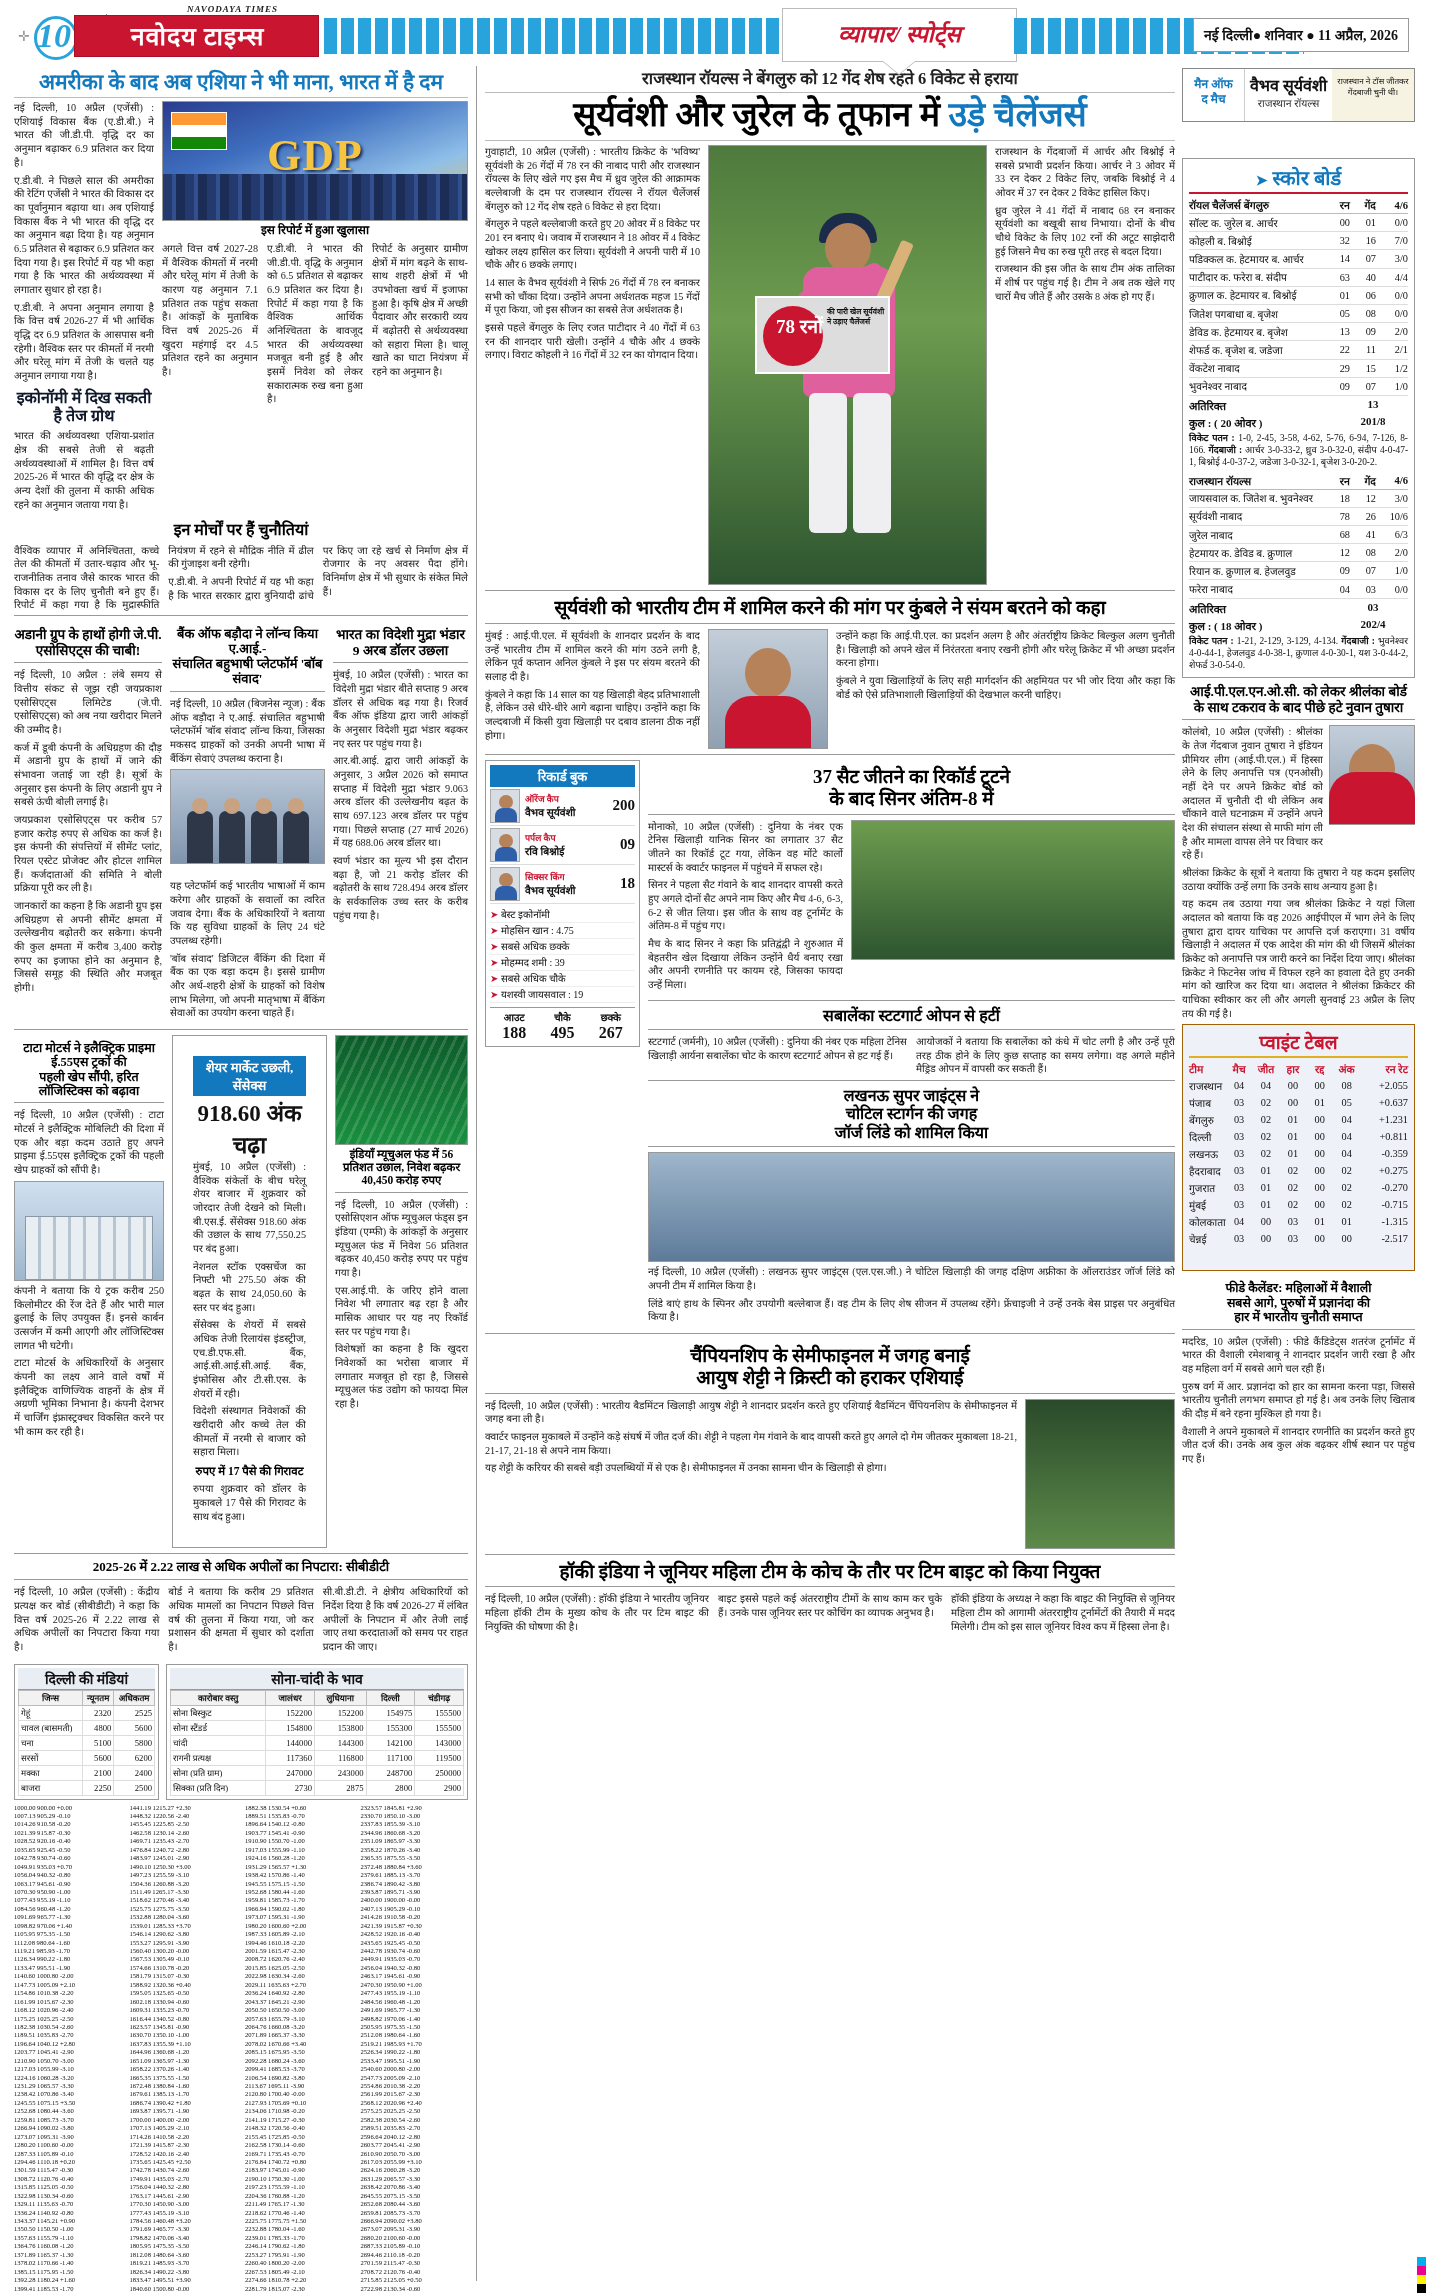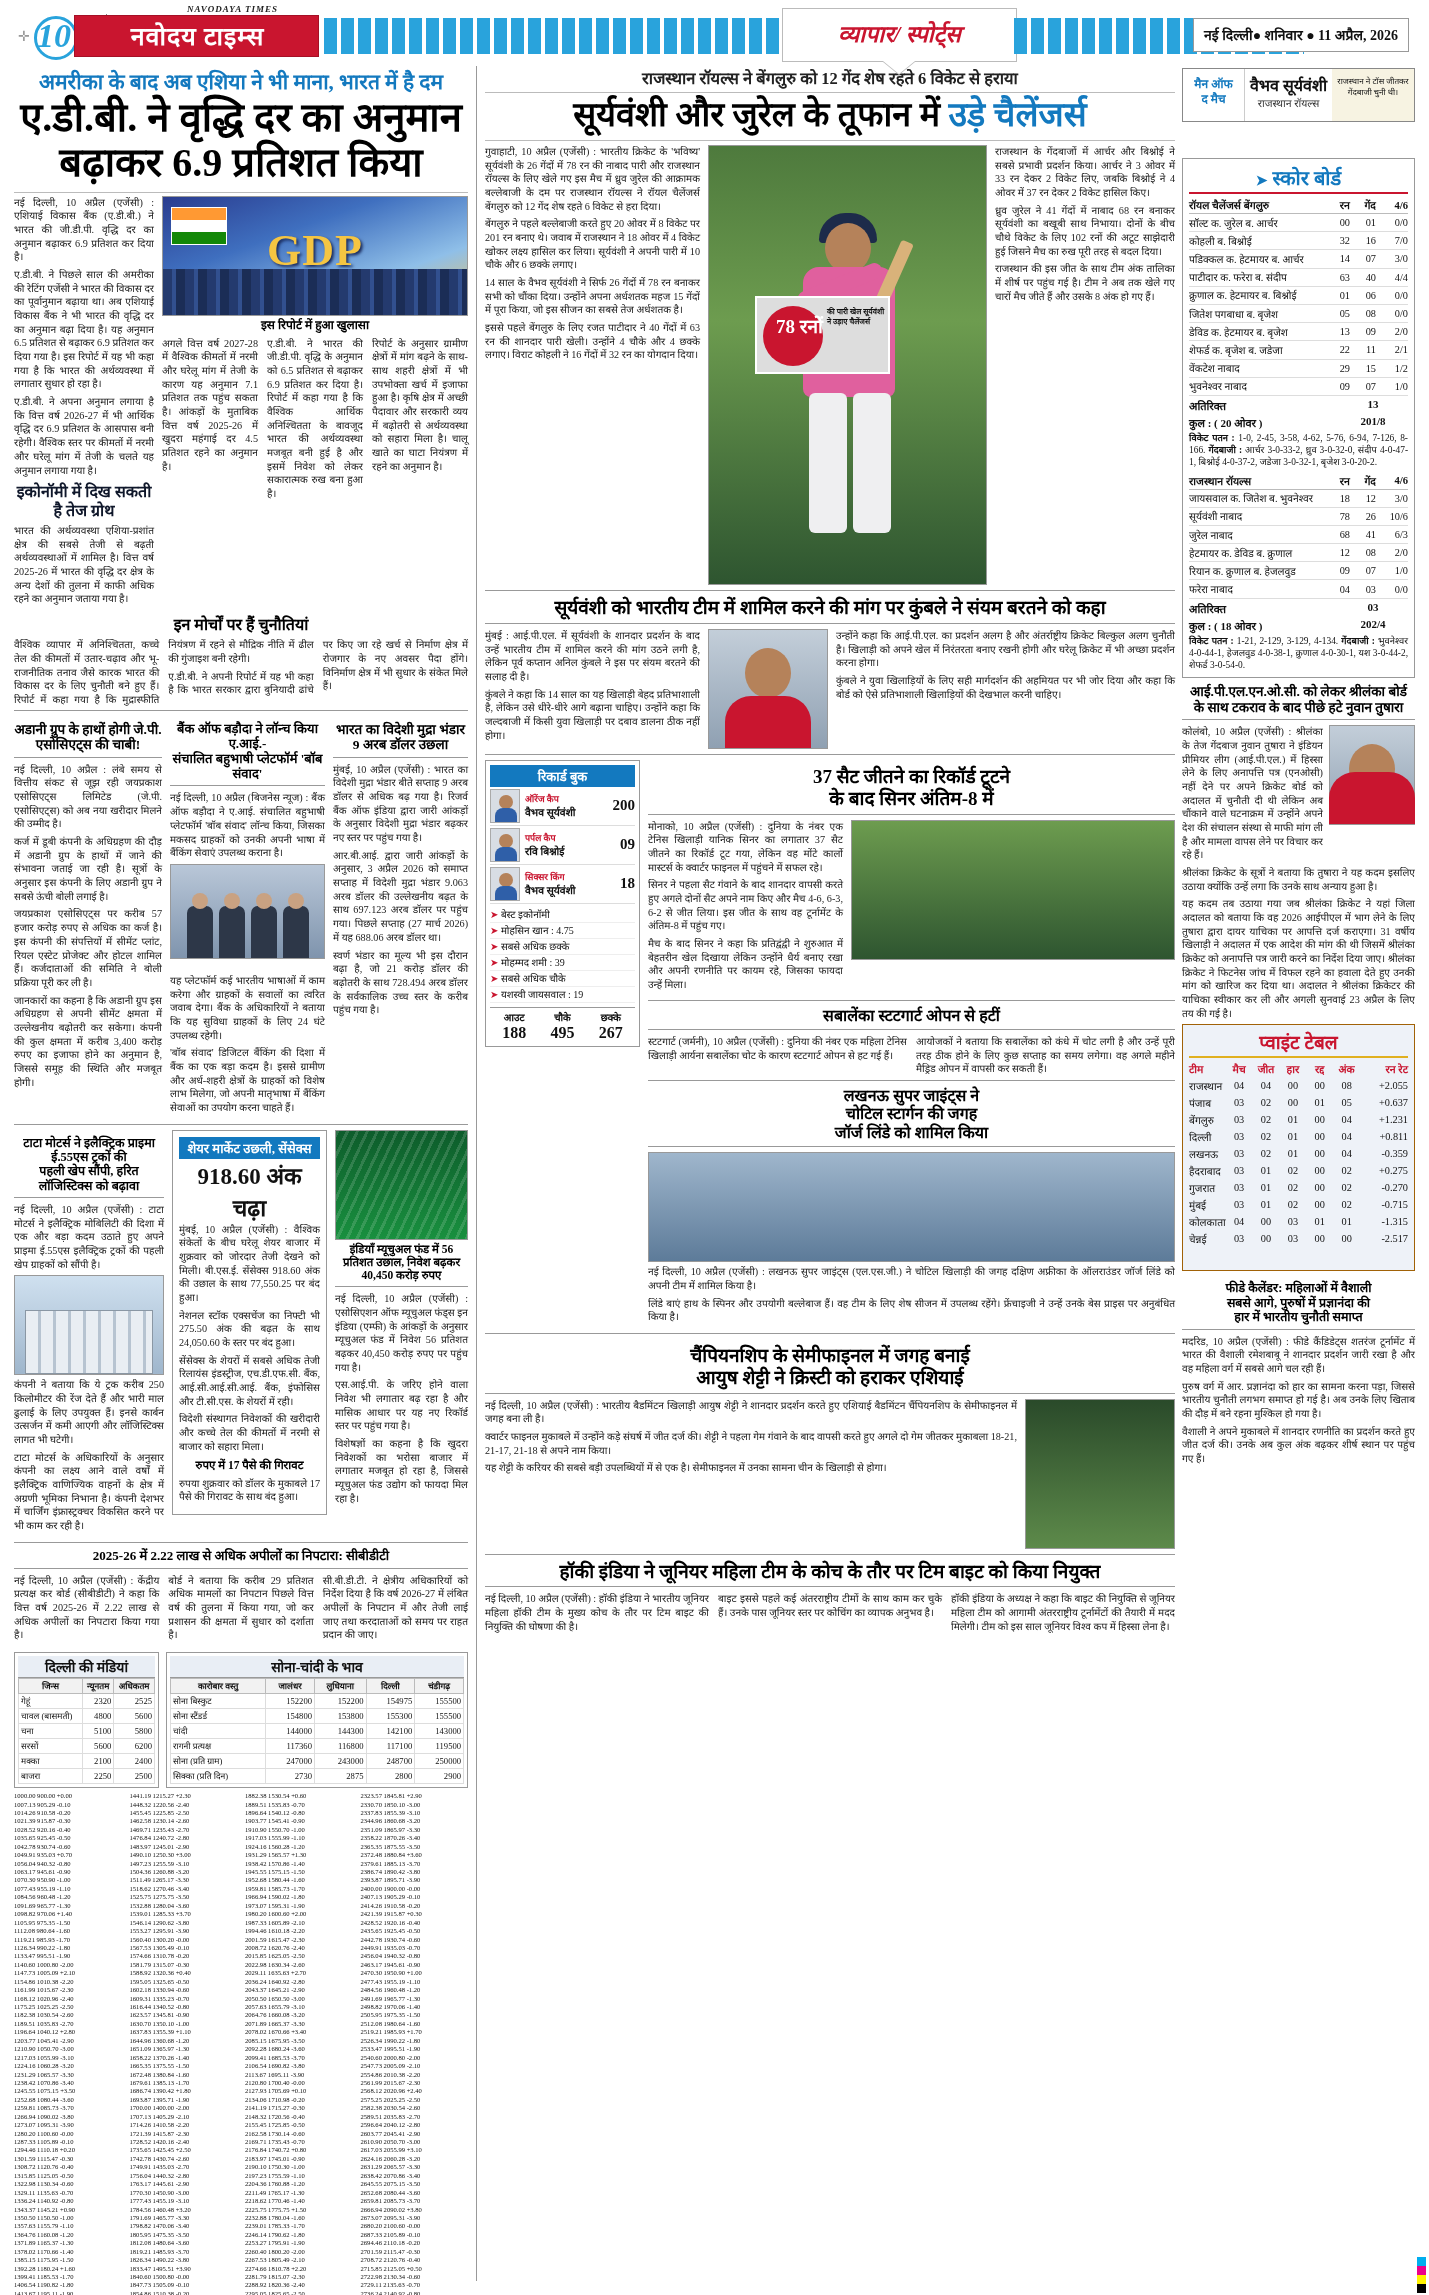--- a/index.html
+++ b/index.html
@@ -197,21 +197,21 @@
   
   .mkt-panel{ border:1px solid #999; padding:3px;}
   .mkt-title{ text-align:center; font-weight:bold; font-size:14px; background:#e9eef5;
      font-family:"Liberation Serif", serif; border-bottom:1px solid #999; padding:1px 0;}
   table.mkt{ width:100%; border-collapse:collapse; font-family:"Liberation Serif", serif;}
   table.mkt th{ font-size:8.6px; font-weight:bold; background:#f2f2f2; border:1px solid #bbb; padding:1px 2px;}
   table.mkt td{ font-size:8.6px; border:1px solid #ddd; padding:1px 2px;}
   table.mkt td.r{ text-align:right;}
   .tiny-col{ font-family:"Liberation Serif", serif; font-size:6.6px; line-height:1.28; text-align:justify;}
 
-  .stockbox{ border:1px solid #999; padding:6px;}
+  .stockbox{ border:1px solid #999; padding:20px;}
   .stockbox .hd{ background:#1379bf; color:#fff; text-align:center; font-weight:bold;
      font-size:13px; padding:2px 0; font-family:"Liberation Serif", serif;}
   .bignum{ text-align:center; font-size:23px; font-weight:bold; font-family:"Liberation Serif", serif; }
   .gap6{height:6px;} .gap4{height:4px;}
   .cmyk{ position:absolute; right:3px; bottom:2px; display:flex; flex-direction:column; }
   .cmyk i{ width:9px; height:9px; display:block; }
   .regmark-tr{ position:absolute; right:6px; top:18px; color:#999; font-size:14px;}
   .regmark-tl{ position:absolute; left:4px; top:18px; color:#999; font-size:14px;}
   .portrait{ width:100%; height:120px; background:linear-gradient(#c3ced9,#8fa0b2); border:1px solid #999; position:relative;}
   .portrait::before{content:"";position:absolute;left:50%;top:18px;transform:translateX(-50%);width:46px;height:50px;border-radius:50%;background:#b5825a;}
@@ -246,24 +246,20 @@
     <div class="stripes right"></div>
 
     <div class="dateline">नई दिल्ली● शनिवार ● 11 अप्रैल, 2026</div>
   </div>
 
   <div class="body-wrap">
 
     <div class="left-half">
 
       <div class="kicker">अमरीका के बाद अब एशिया ने भी माना, भारत में है दम</div>
-      <div class="mainhead">
-        <div>ए.डी.बी. ने वृद्धि दर का अनुमान</div>
-        <div>बढ़ाकर 6.9 प्रतिशत किया</div>
-      </div>
       <div class="hr-thin"></div>
 
       <div style="display:flex; gap:8px;">
         <div style="width:140px;">
           <p class="body">नई दिल्ली, 10 अप्रैल (एजेंसी) : एशियाई विकास बैंक (ए.डी.बी.) ने भारत की जी.डी.पी. वृद्धि दर का अनुमान बढ़ाकर 6.9 प्रतिशत कर दिया है।</p>
           <p class="body">ए.डी.बी. ने पिछले साल की अमरीका की रेटिंग एजेंसी ने भारत की विकास दर का पूर्वानुमान बढ़ाया था। अब एशियाई विकास बैंक ने भी भारत की वृद्धि दर का अनुमान बढ़ा दिया है। यह अनुमान 6.5 प्रतिशत से बढ़ाकर 6.9 प्रतिशत कर दिया गया है। इस रिपोर्ट में यह भी कहा गया है कि भारत की अर्थव्यवस्था में लगातार सुधार हो रहा है।</p>
           <p class="body">ए.डी.बी. ने अपना अनुमान लगाया है कि वित्त वर्ष 2026-27 में भी आर्थिक वृद्धि दर 6.9 प्रतिशत के आसपास बनी रहेगी। वैश्विक स्तर पर कीमतों में नरमी और घरेलू मांग में तेजी के चलते यह अनुमान लगाया गया है।</p>
           <div class="subhead blue">इकोनॉमी में दिख सकती है तेज ग्रोथ</div>
           <p class="body">भारत की अर्थव्यवस्था एशिया-प्रशांत क्षेत्र की सबसे तेजी से बढ़ती अर्थव्यवस्थाओं में शामिल है। वित्त वर्ष 2025-26 में भारत की वृद्धि दर क्षेत्र के अन्य देशों की तुलना में काफी अधिक रहने का अनुमान जताया गया है।</p>
         </div>

